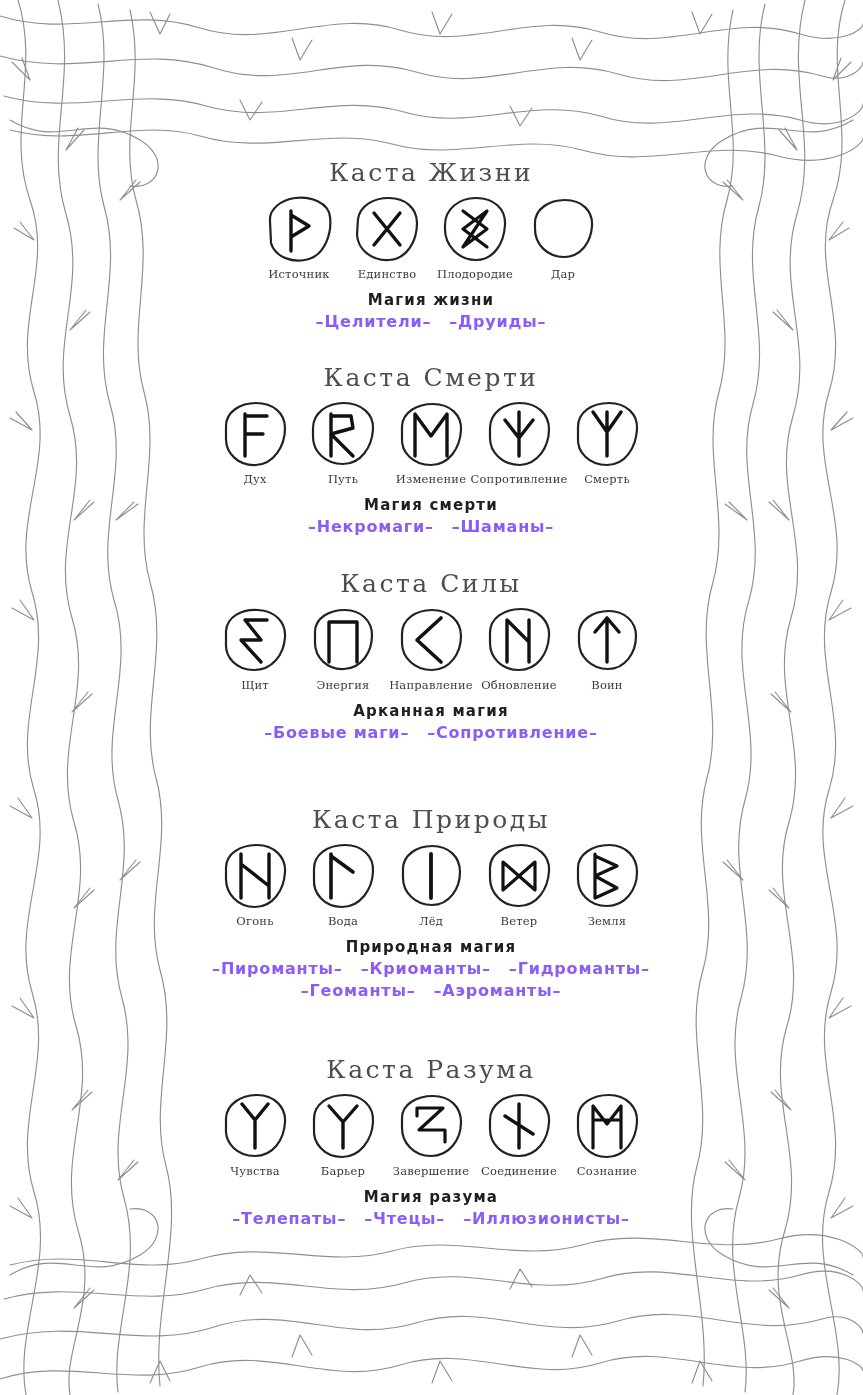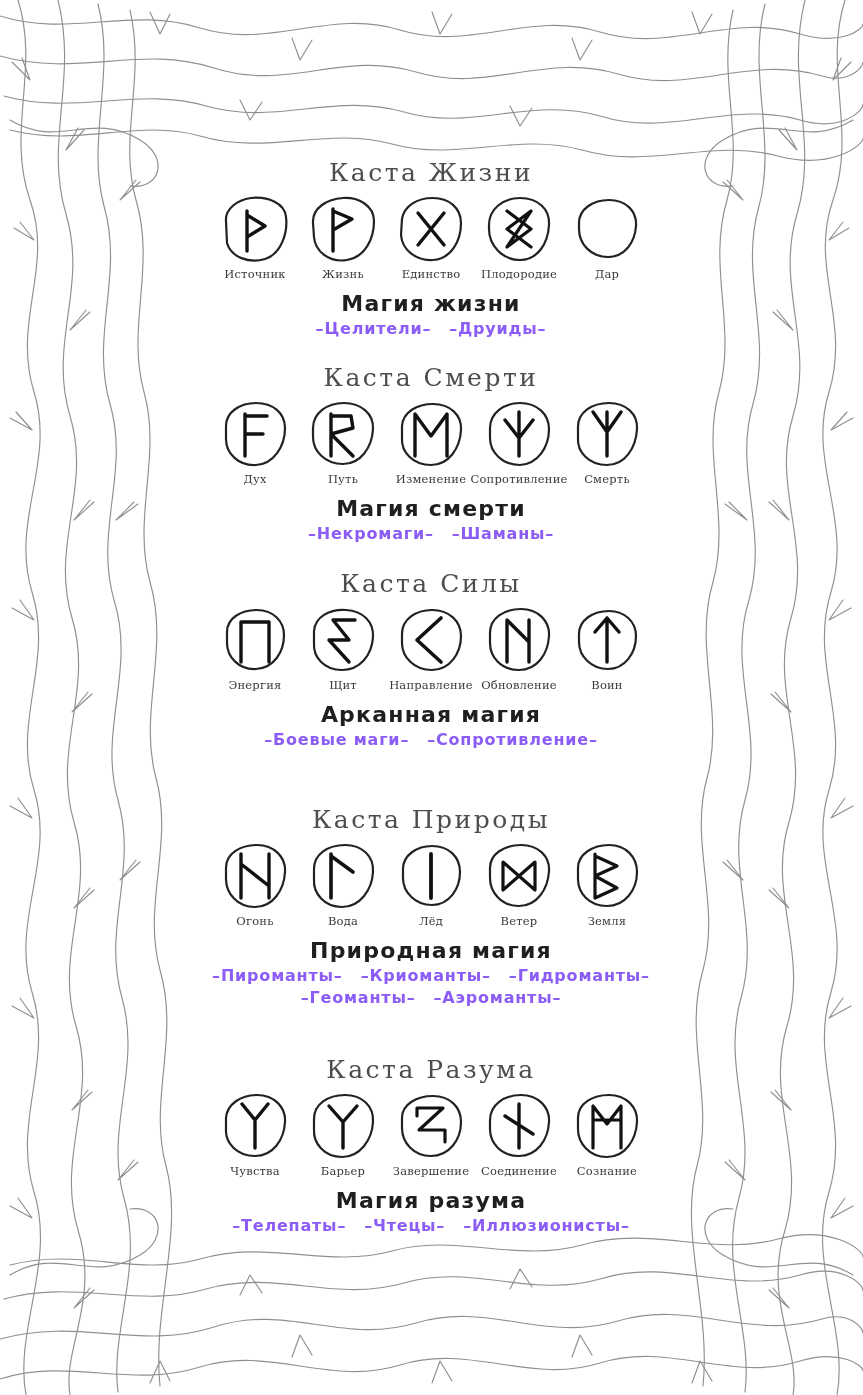--- a/index.html
+++ b/index.html
@@ -86,21 +86,21 @@
     font-size: 11.5px;
     color: #3a3a3a;
     margin-top: 2px;
     letter-spacing: 0.2px;
     white-space: nowrap;
   }
 
   .magic-name {
     font-family: "DejaVu Sans", sans-serif;
     font-weight: 700;
-    font-size: 22px;
+    font-size: 15px;
     letter-spacing: 1.2px;
     color: #1f1f1f;
     margin-top: 10px;
   }
 
   .classes-line {
     font-family: "DejaVu Sans", sans-serif;
     font-weight: 700;
     font-size: 16px;
     letter-spacing: 0.8px;
@@ -228,29 +228,20 @@
       <div class="rune-cell">
         <div class="rune-stone">
           <svg viewBox="0 0 76 72">
               <path d="M9 28 C8 16 20 7 34 5 C50 3 68 10 69 24 C71 40 64 61 48 66 C32 71 14 64 10 50 Z" fill="#fff" stroke="#222" stroke-width="2.2" stroke-linejoin="round"></path>
               <path d="M30 18 L30 58 M30 22 L48 33 L30 44" fill="none" stroke="#111" stroke-width="3.4" stroke-linecap="round" stroke-linejoin="round"></path>
             </svg>
         </div>
         <div class="rune-label">Источник</div>
       </div>
 
-      <div class="rune-cell">
-        <div class="rune-stone">
-          <svg viewBox="0 0 76 72">
-              <path d="M8 30 C7 15 22 6 38 5 C54 4 69 13 69 28 C69 46 60 64 42 67 C24 70 10 58 9 44 Z" fill="#fff" stroke="#222" stroke-width="2.2" stroke-linejoin="round"></path>
-              <path d="M28 16 L28 58 M28 18 L47 26 L28 37" fill="none" stroke="#111" stroke-width="3.4" stroke-linecap="round" stroke-linejoin="round"></path>
-            </svg>
-        </div>
-        <div class="rune-label">Жизнь</div>
-      </div>
 
       <div class="rune-cell">
         <div class="rune-stone">
           <svg viewBox="0 0 76 72">
               <path d="M9 26 C11 13 24 5 40 5 C56 5 68 15 68 30 C68 48 58 66 40 67 C22 68 9 56 8 42 Z" fill="#fff" stroke="#222" stroke-width="2.2" stroke-linejoin="round"></path>
               <path d="M25 20 L51 52 M51 20 L25 52" fill="none" stroke="#111" stroke-width="3.4" stroke-linecap="round"></path>
             </svg>
         </div>
         <div class="rune-label">Единство</div>
       </div>
@@ -344,35 +335,35 @@
     </div>
   </section>
 
   <section class="caste-block" id="block-power">
     <h2 class="caste-title">Каста Силы</h2>
     <div class="runes-row">
 
       <div class="rune-cell">
         <div class="rune-stone">
           <svg viewBox="0 0 76 72">
+              <path d="M9 27 C10 13 24 5 41 6 C58 7 69 18 68 33 C67 51 55 66 37 66 C19 66 8 53 9 39 Z" fill="#fff" stroke="#222" stroke-width="2.2" stroke-linejoin="round"></path>
+              <path d="M50 16 L28 16 L44 36 L24 36 L44 58" fill="none" stroke="#111" stroke-width="3.4" stroke-linecap="round" stroke-linejoin="round"></path>
+            </svg>
+        </div>
+        <div class="rune-label">Щит</div>
+      </div>
+
+      <div class="rune-cell">
+        <div class="rune-stone">
+          <svg viewBox="0 0 76 72">
               <path d="M10 28 C10 14 24 6 40 6 C56 6 67 17 67 31 C67 48 57 64 39 65 C22 66 10 53 10 39 Z" fill="#fff" stroke="#222" stroke-width="2.2" stroke-linejoin="round"></path>
               <path d="M24 58 L24 18 L52 18 L52 58" fill="none" stroke="#111" stroke-width="3.4" stroke-linecap="round" stroke-linejoin="round"></path>
             </svg>
         </div>
         <div class="rune-label">Энергия</div>
-      </div>
-
-      <div class="rune-cell">
-        <div class="rune-stone">
-          <svg viewBox="0 0 76 72">
-              <path d="M9 27 C10 13 24 5 41 6 C58 7 69 18 68 33 C67 51 55 66 37 66 C19 66 8 53 9 39 Z" fill="#fff" stroke="#222" stroke-width="2.2" stroke-linejoin="round"></path>
-              <path d="M50 16 L28 16 L44 36 L24 36 L44 58" fill="none" stroke="#111" stroke-width="3.4" stroke-linecap="round" stroke-linejoin="round"></path>
-            </svg>
-        </div>
-        <div class="rune-label">Щит</div>
       </div>
 
       <div class="rune-cell">
         <div class="rune-stone">
           <svg viewBox="0 0 76 72">
               <path d="M9 30 C9 15 23 6 39 6 C56 6 68 17 68 32 C68 49 57 66 39 66 C21 66 9 53 9 39 Z" fill="#fff" stroke="#222" stroke-width="2.2" stroke-linejoin="round"></path>
               <path d="M48 14 L24 36 L48 58" fill="none" stroke="#111" stroke-width="3.6" stroke-linecap="round" stroke-linejoin="round"></path>
             </svg>
         </div>
         <div class="rune-label">Направление</div>

